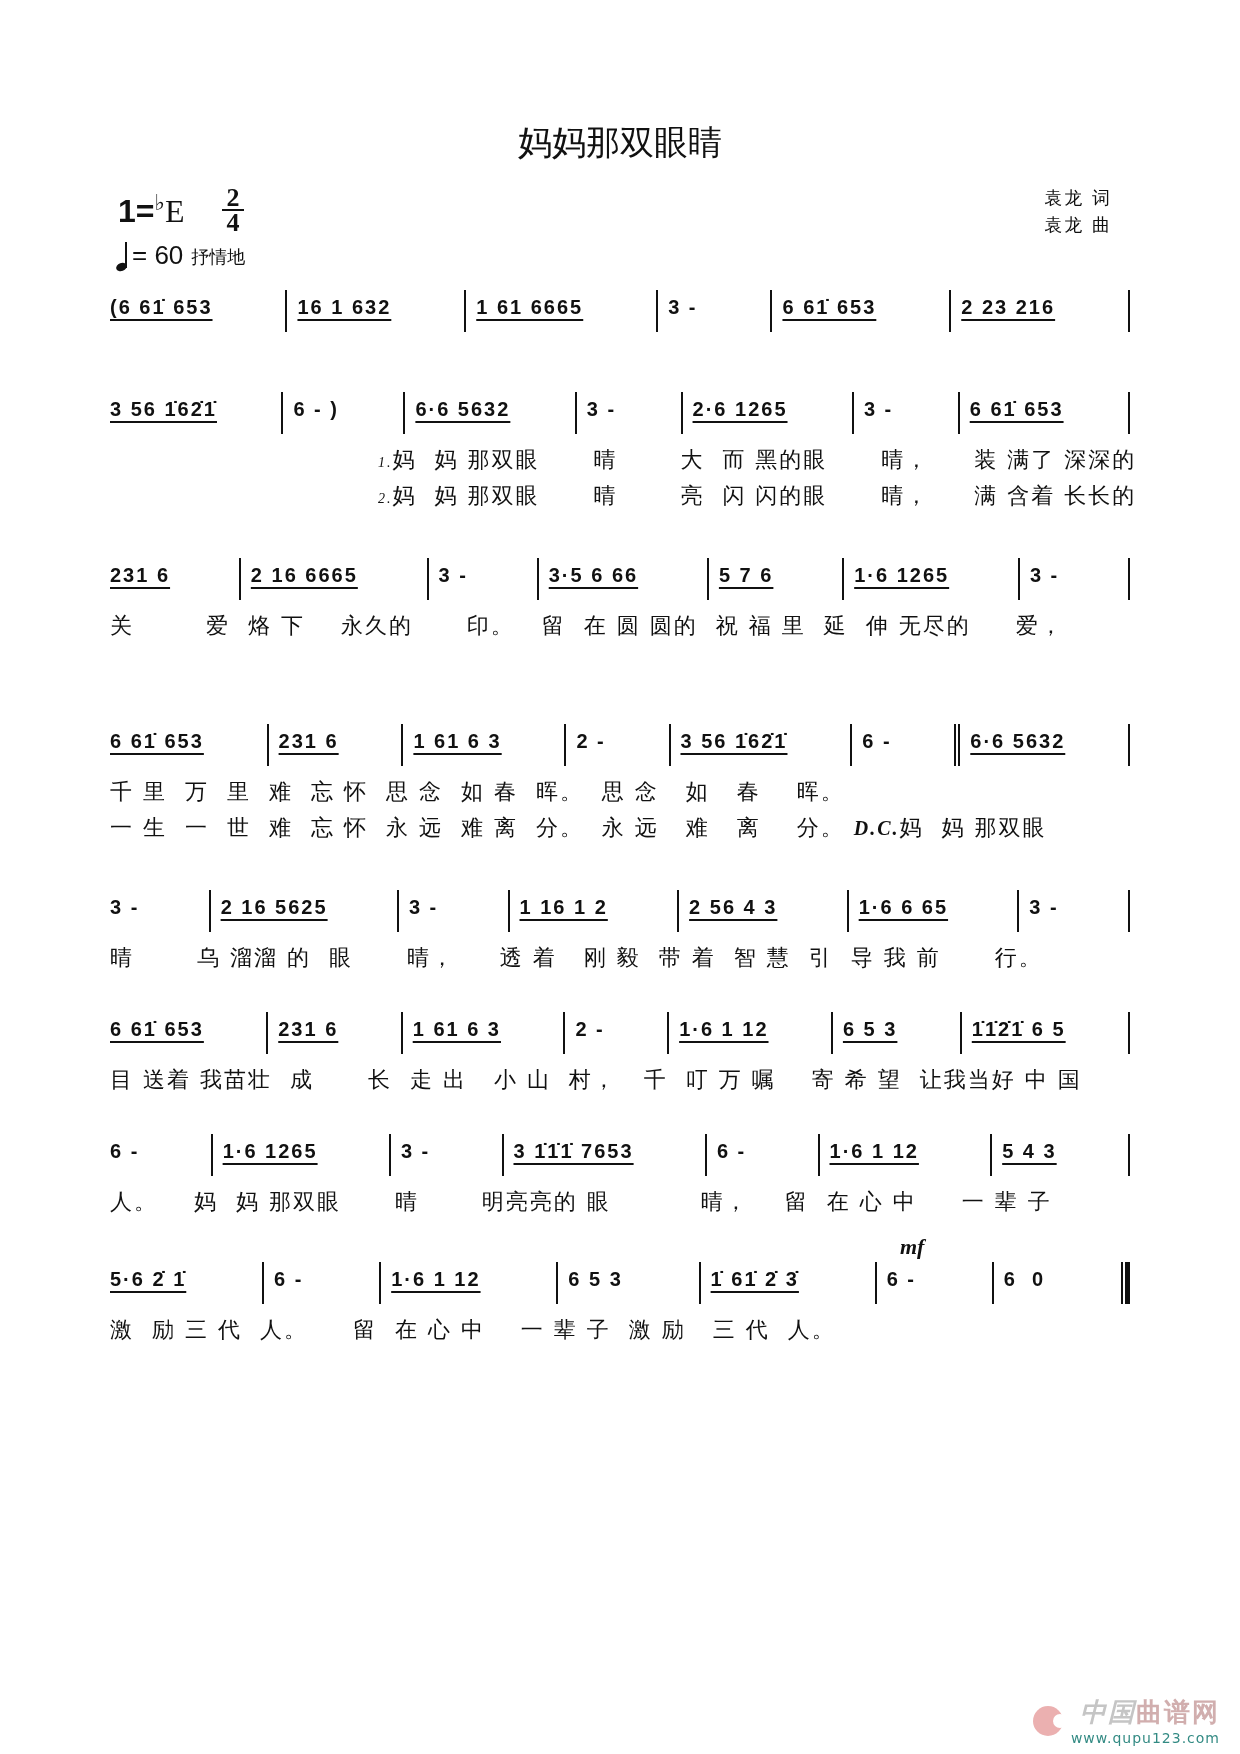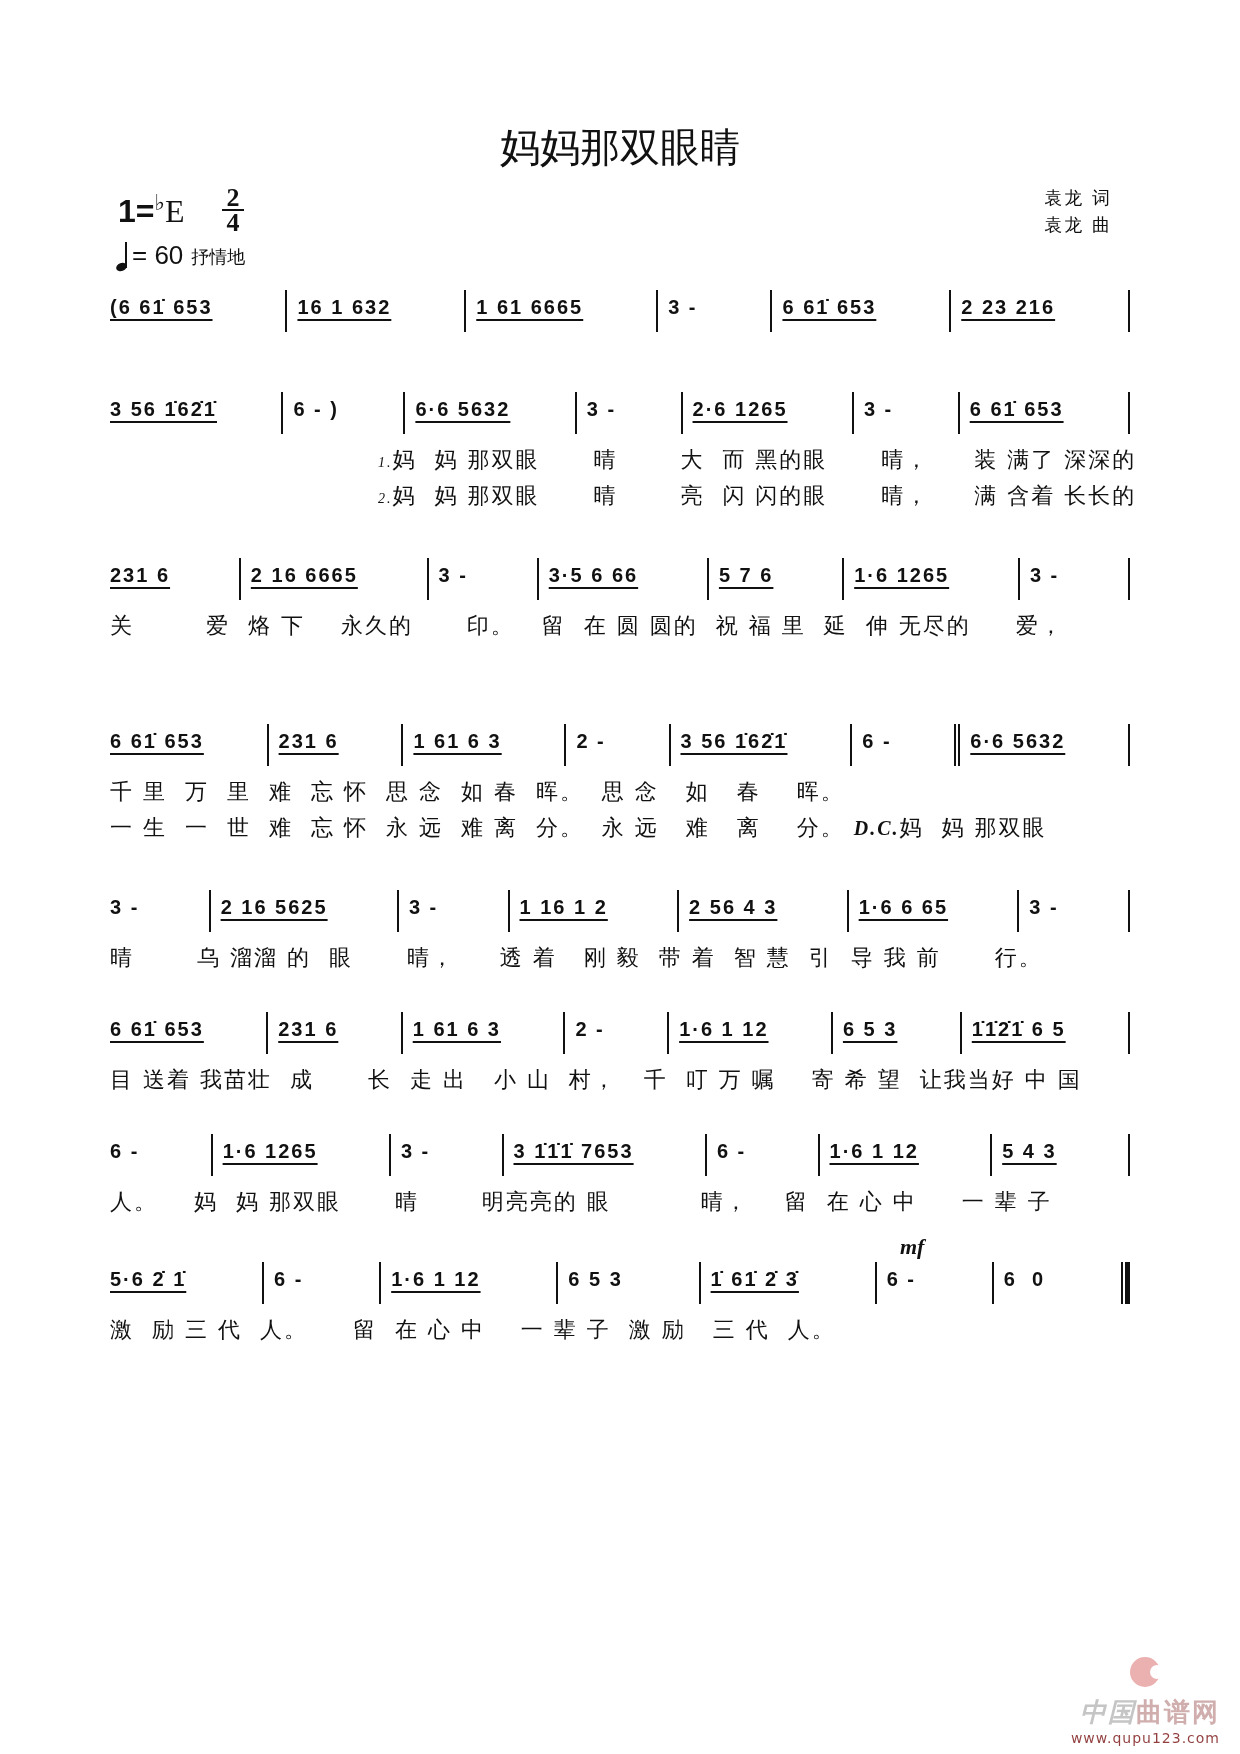--- a/index.html
+++ b/index.html
@@ -1,17 +1,17 @@
 <!DOCTYPE html>
 <html><head>
 <meta charset="utf-8">
 <style>
   html, body { margin: 0; padding: 0; background: #ffffff; }
   body { width: 1240px; height: 1754px; position: relative; overflow: hidden; color: #111; font-family: "DejaVu Sans", sans-serif; }
-  .title { position: absolute; top: 120px; left: 0; width: 1240px; text-align: center; font-size: 40px; font-family: "DejaVu Sans", sans-serif; letter-spacing: 0px; }
+  .title { position: absolute; top: 120px; left: 0; width: 1240px; text-align: center; font-size: 34px; font-family: "DejaVu Sans", sans-serif; letter-spacing: 0px; }
   .key { position: absolute; top: 190px; left: 118px; font-size: 32px; font-weight: bold; font-family: "Liberation Sans", sans-serif; }
   .key .flat { font-size: 22px; vertical-align: 12px; font-weight: normal; }
   .key .e { font-family: "Liberation Serif", serif; font-weight: normal; }
   .timesig { position: absolute; top: 186px; left: 222px; font-family: "Liberation Serif", serif; font-weight: bold; font-size: 26px; line-height: 23px; text-align: center; }
   .timesig .bar { border-top: 2px solid #111; width: 22px; }
   .tempo { position: absolute; top: 240px; left: 116px; font-size: 26px; font-family: "Liberation Sans", sans-serif; display: flex; align-items: flex-end; }
   .tempo .note { display: inline-block; width: 10px; height: 28px; position: relative; margin-right: 6px; }
   .tempo .note:before { content: ""; position: absolute; left: 0; bottom: 0; width: 11px; height: 8px; background: #111; border-radius: 50%; transform: rotate(-20deg); }
   .tempo .note:after { content: ""; position: absolute; right: -1px; bottom: 3px; width: 2px; height: 26px; background: #111; }
   .tempo .expr { font-size: 18px; margin-left: 8px; margin-bottom: 2px; }
@@ -23,27 +23,27 @@
   .notes .m.first { padding-left: 0; }
   .notes .bl { width: 2px; background: #111; height: 42px; flex: 0 0 2px; }
   .notes .dbl { width: 6px; flex: 0 0 6px; border-left: 2px solid #111; border-right: 2px solid #111; height: 42px; box-sizing: border-box; }
   .notes .fin { width: 9px; flex: 0 0 9px; border-left: 2px solid #111; border-right: 5px solid #111; height: 42px; box-sizing: border-box; }
   .notes .u1 { text-decoration: underline; text-decoration-thickness: 1.5px; text-underline-offset: 5px; }
   .lyr { font-family: "DejaVu Serif", serif; font-size: 22px; white-space: pre; height: 36px; line-height: 36px; letter-spacing: 2px; }
   .lyr .vn { font-style: italic; font-size: 14px; font-family: "Liberation Serif", serif; }
   .dc { font-family: "Liberation Serif", serif; font-weight: bold; font-style: italic; font-size: 20px; }
   .mf { position: absolute; font-family: "Liberation Serif", serif; font-weight: bold; font-style: italic; font-size: 22px; }
 
-  .watermark { position: absolute; right: 20px; bottom: 8px; display: flex; align-items: center; gap: 8px; opacity: 0.85; flex-direction: column; }
+  .watermark { position: absolute; right: 20px; bottom: 8px; display: flex; align-items: center; gap: 8px; opacity: 0.85; }
   .wm-logo { width: 30px; height: 30px; border-radius: 50%; background: #e8a3a3; position: relative; }
   .wm-logo:after { content: ""; position: absolute; right: -4px; top: 8px; width: 14px; height: 14px; background: #fff; border-radius: 50%; }
   .wm-text { display: flex; flex-direction: column; align-items: flex-end; }
   .wm-name { font-size: 26px; font-family: "DejaVu Serif", serif; font-weight: bold; color: #c9a0a0; letter-spacing: 2px; }
   .wm-name .a { color: #bbbbbb; font-style: italic; }
-  .wm-url { font-size: 14px; color: #7f1d1d; font-family: "DejaVu Sans", sans-serif; letter-spacing: 1px; }
+  .wm-url { font-size: 14px; color: #0f766e; font-family: "DejaVu Sans", sans-serif; letter-spacing: 1px; }
 </style>
 </head>
 <body>
 
 <div class="title">妈妈那双眼睛</div>
 
 <div class="key">
   <span>1=</span><span class="flat">♭</span><span class="e">E</span>
 </div>
 <div class="timesig">

